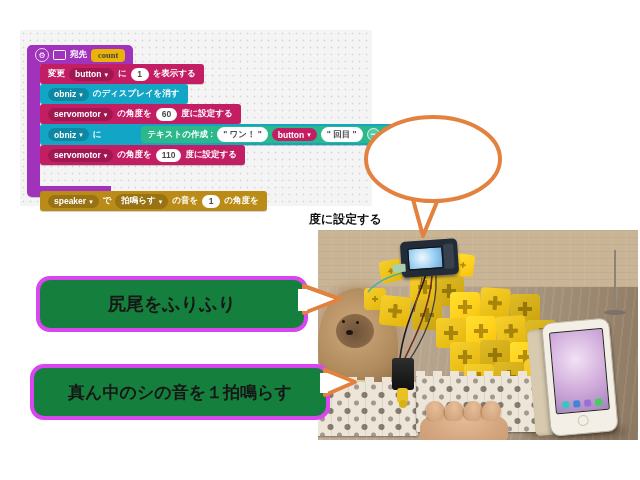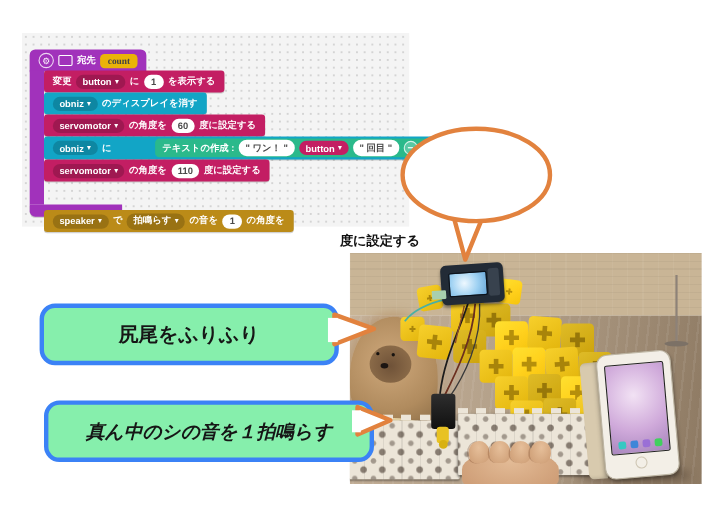--- a/index.html
+++ b/index.html
@@ -119,24 +119,24 @@
   .hand{position:absolute;left:102px;top:180px;width:88px;height:36px;z-index:9;
         background:radial-gradient(ellipse at 50% 25%,#e3bb96 0%,#cf9f78 80%);
         border-radius:46% 46% 28% 28%;}
   .fg{position:absolute;top:-9px;width:19px;height:20px;border-radius:50% 50% 40% 40%;
       background:radial-gradient(ellipse at 50% 30%,#e6bf9a 0%,#d0a179 85%);
       box-shadow:-1.5px 0 0 rgba(120,70,40,.3);}
 
   
   .anno-text{position:absolute;font-weight:bold;color:#161616;text-align:center;z-index:22;}
   #bubble-svg{position:absolute;left:361px;top:112px;z-index:20;}
-  .callout{position:absolute;background:#86efac;border:4px solid #3b82f6;border-radius:14px;
+  .callout{position:absolute;background:#15803d;border:4px solid #d946ef;border-radius:14px;
            z-index:20;display:flex;align-items:center;justify-content:center;}
   #callout1{left:36px;top:276px;width:264px;height:48px;}
-  #callout2{left:40px;top:364px;width:292px;height:48px;font-style:italic;}
+  #callout2{left:30px;top:364px;width:292px;height:48px;}
   .tail-svg{position:absolute;z-index:21;}
 </style>
 </head>
 <body>
 
 <div id="stage">
 
   <div id="editor">
 
     <div class="blk purple hat-top">

